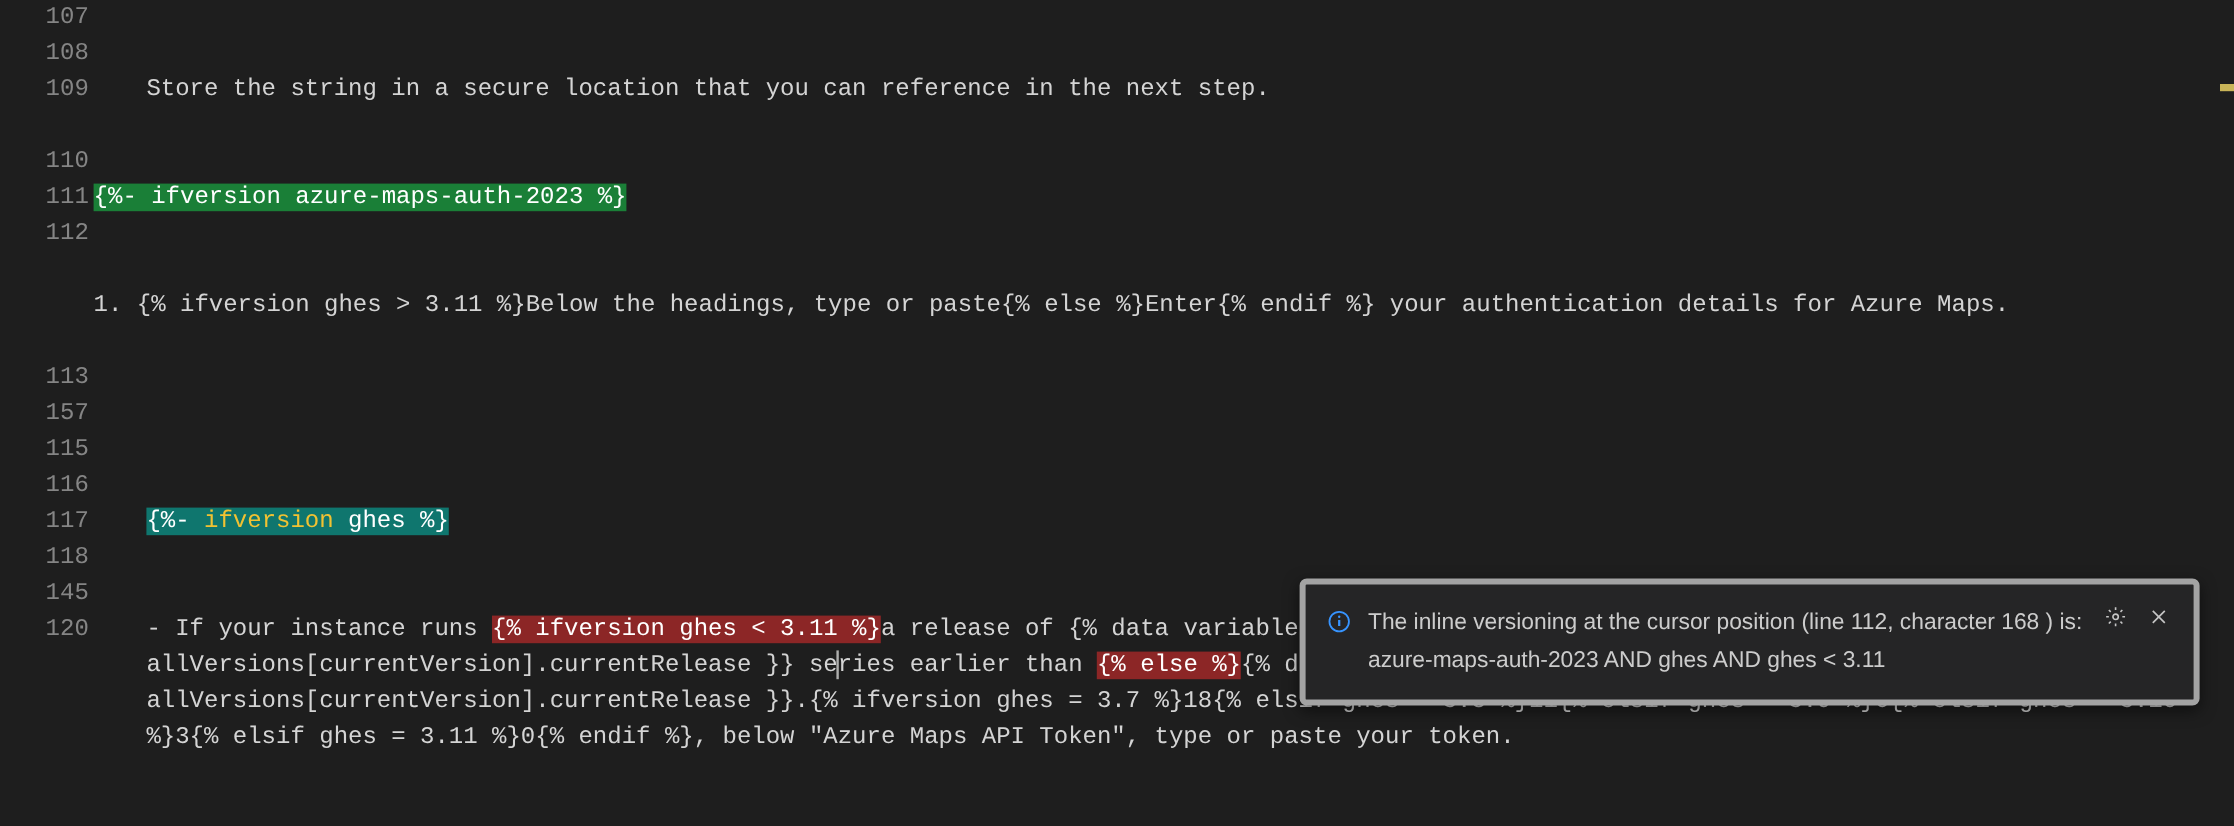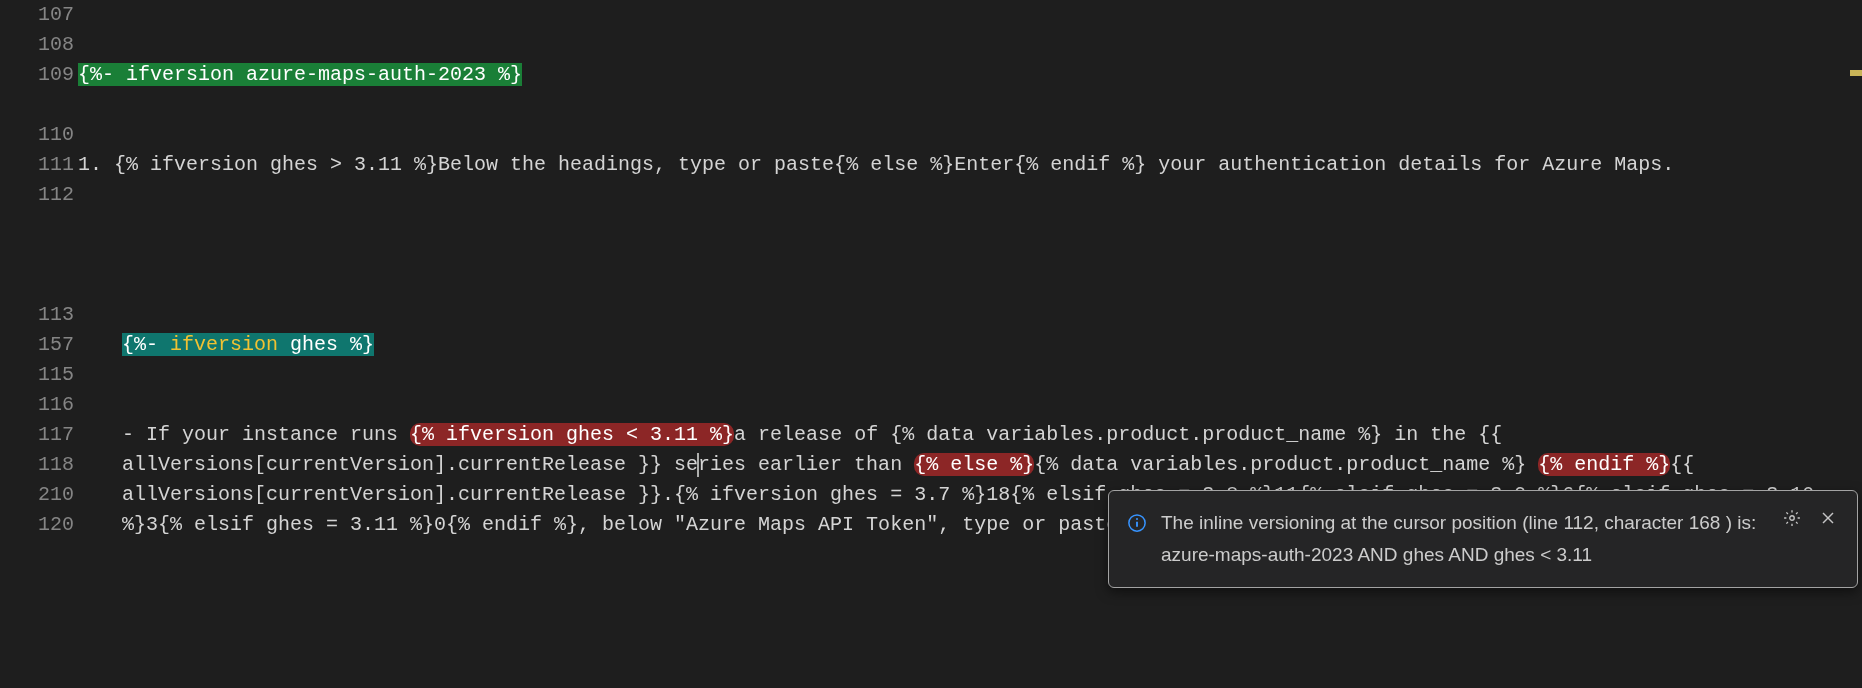--- a/index.html
+++ b/index.html
@@ -31,38 +31,38 @@
     flex: 1;
     white-space: pre-wrap;
     word-break: break-word;
     padding-right: 20px;
   }
   .code-line { min-height: 30px; }
   .indent0 { padding-left: 0; }
   .indent1 { padding-left: 44px; }
   .hl-green { background: #1a7f37; color: #ffffff; }
   .hl-blue  { background: #0f766e; color: #ffffff; }
-  .hl-red   { background: #8c2626; color: #ffffff; border-radius: 10px; }
+  .hl-red   { background: #8c2626; color: #ffffff; }
   .kw-yellow { color: #f1c232; }
   .cursor {
     display: inline-block;
     width: 2px;
     height: 24px;
     background: #aeafad;
     vertical-align: middle;
     margin: 0 -1px;
   }
 
   .notification {
     position: absolute;
-    right: 4px;
+    right: 29px;
     bottom: 100px;
     width: 750px;
     background: #252526;
-    border: 1px solid #a3a3a3;
+    border: 5px solid #a3a3a3;
     border-radius: 6px;
     padding: 16px 18px 16px 18px;
     font-family: -apple-system, BlinkMacSystemFont, 'Segoe UI', sans-serif;
     font-size: 19px;
     line-height: 32px;
     color: #cccccc;
     box-shadow: 0 4px 12px rgba(0,0,0,0.5);
   }
   .notif-body { display: flex; }
   .notif-icon {
@@ -130,25 +130,26 @@
     <div>112</div>
     <div style="height:30px"></div>
     <div style="height:30px"></div>
     <div style="height:30px"></div>
     <div>113</div>
     <div>157</div>
     <div>115</div>
     <div>116</div>
     <div>117</div>
     <div>118</div>
-    <div>210</div>
+    <div>145</div>
     <div>120</div>
   </div>
 
   <div class="code">
+    <div class="code-line indent1">Store the string in a secure location that you can reference in the next step.</div>
     <div class="code-line indent0"><span class="hl-green">{%- ifversion azure-maps-auth-2023 %}</span></div>
     <div class="code-line indent0">1. {% ifversion ghes &gt; 3.11 %}Below the headings, type or paste{% else %}Enter{% endif %} your authentication details for Azure Maps.</div>
     <div class="code-line">&nbsp;</div>
     <div class="code-line indent1"><span class="hl-blue"><span>{%- </span><span class="kw-yellow">ifversion</span><span> ghes %}</span></span></div>
     <div class="code-line indent1"><span>- If your instance runs </span><span class="hl-red">{% ifversion ghes &lt; 3.11 %}</span><span>a release of {% data variables.product.product_name %} in the {{ allVersions[currentVersion].currentRelease }} se</span><span class="cursor"></span><span>ries earlier than </span><span class="hl-red">{% else %}</span><span>{% data variables.product.product_name %} </span><span class="hl-red">{% endif %}</span><span>{{ allVersions[currentVersion].currentRelease }}.{% ifversion ghes = 3.7 %}18{% elsif ghes = 3.8 %}11{% elsif ghes = 3.9 %}6{% elsif ghes = 3.10 %}3{% elsif ghes = 3.11 %}0{% endif %}, below "Azure Maps API Token", type or paste your token.</span></div>
     
     
     
     
     

